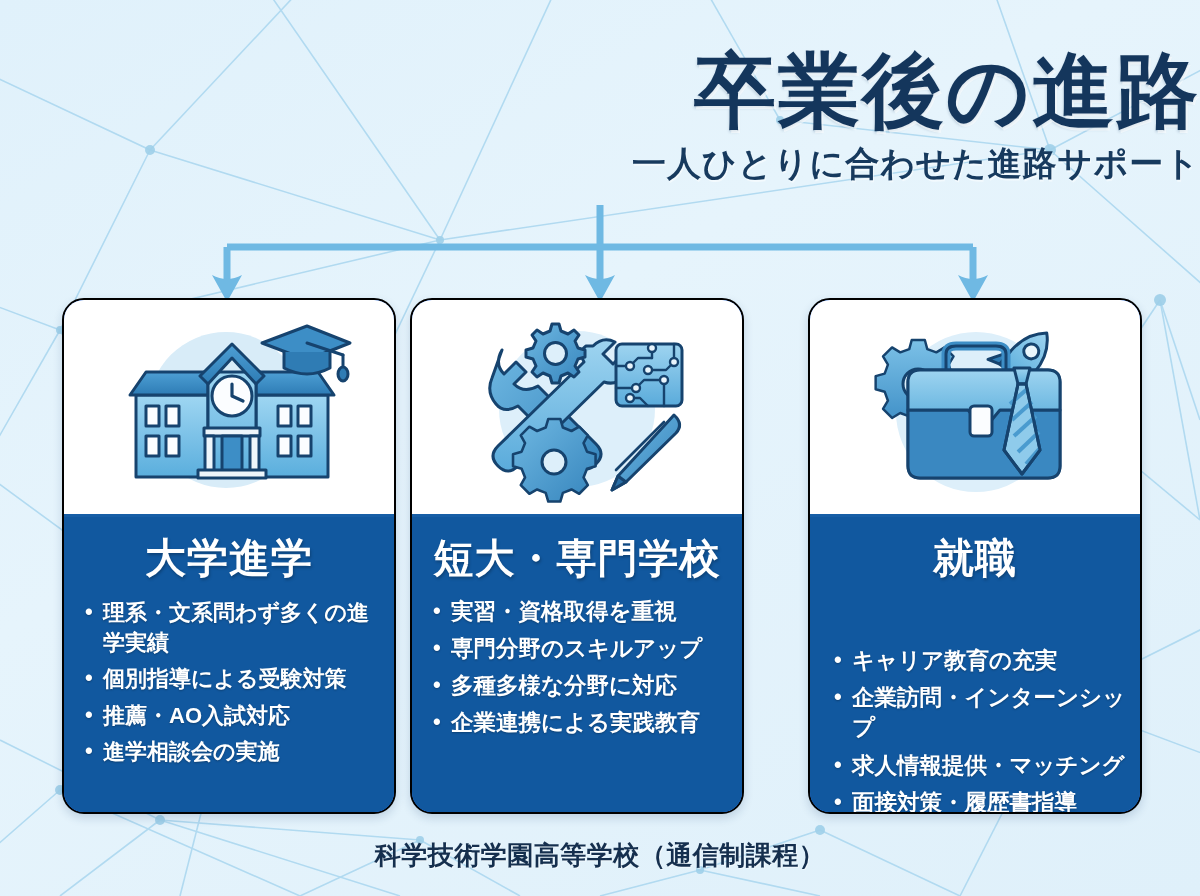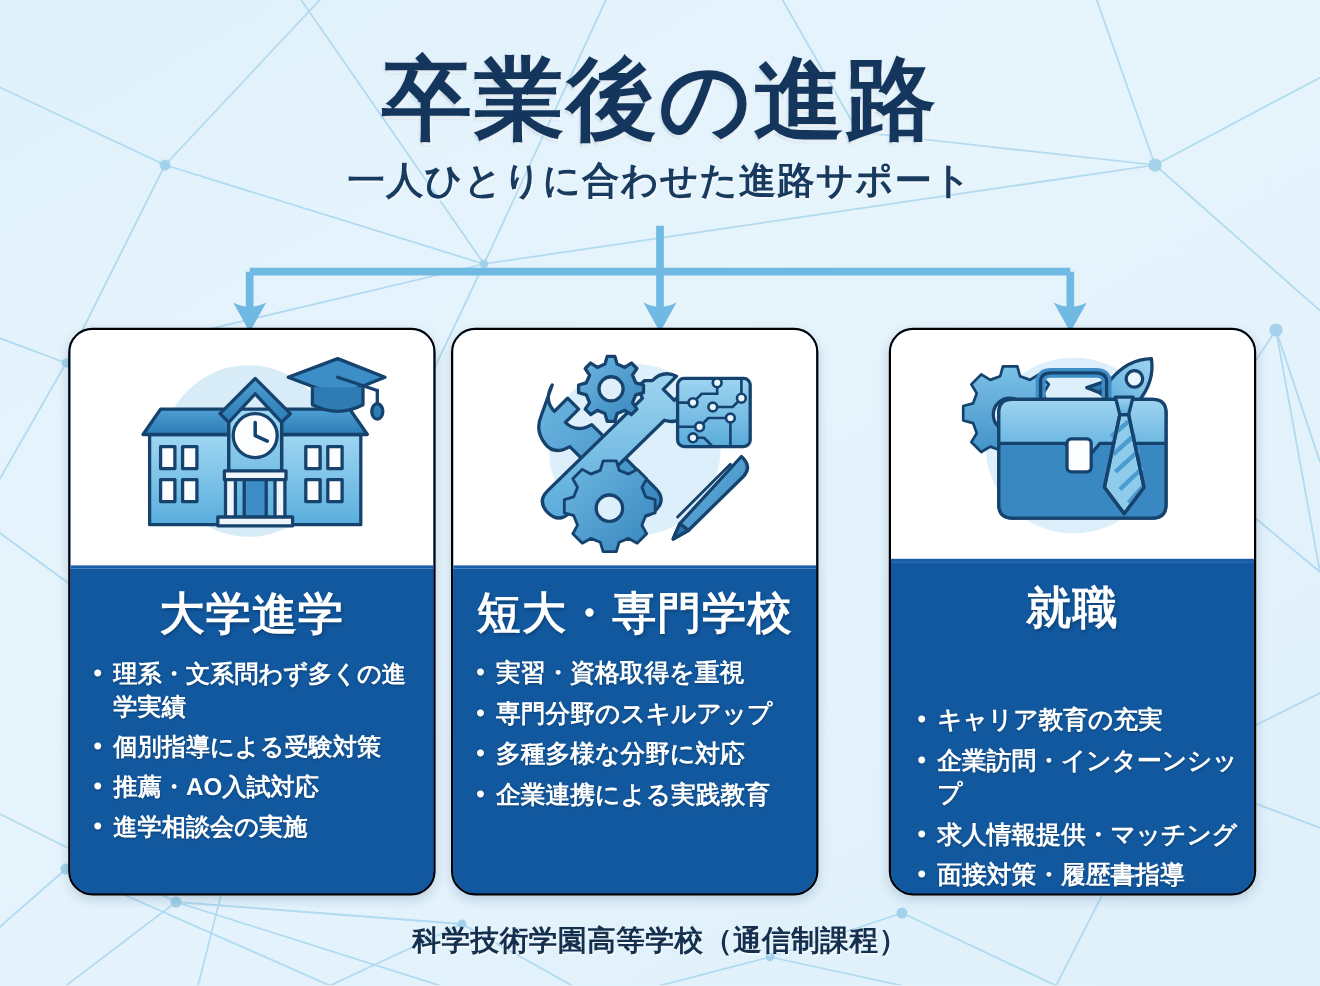--- a/index.html
+++ b/index.html
@@ -10,21 +10,21 @@
     position:relative;
   }
   #stage{position:relative;width:1200px;height:896px;overflow:hidden;}
 
   
   #bg-net{position:absolute;inset:0;width:1200px;height:896px;pointer-events:none;}
   #bg-grad{position:absolute;inset:0;
     background:linear-gradient(150deg,#e0f1fb 0%,#e6f4fc 40%,#dff0fa 100%);}
 
   
-  .header{position:absolute;left:0;top:0;width:1200px;text-align:center;}
+  .header{position:absolute;left:0;top:0;width:1200px;text-align:right;}
   .main-title{
     margin:0;padding-top:48px;
     font-size:82px;line-height:1.04;font-weight:bold;
     color:#14365c;letter-spacing:2px;
     text-shadow:2px 3px 0 rgba(255,255,255,.55), 0 2px 3px rgba(20,54,92,.22);
   }
   .sub-title{
     margin:8px 0 0 0;
     font-size:34px;font-weight:bold;color:#173a5e;letter-spacing:1px;
     text-shadow:1px 2px 0 rgba(255,255,255,.5);
@@ -38,21 +38,21 @@
   .card{
     position:absolute;top:0;width:330px;height:512px;
     border:2px solid #000000;border-radius:22px;
     background:#3b82f6;
     box-shadow:0 4px 10px rgba(20,60,110,.18);
     overflow:hidden;
     display:flex;flex-direction:column;
   }
   .card.c1{left:62px;}
   .card.c2{left:410px;}
-  .card.c3{left:808px;justify-content:center;}
+  .card.c3{left:808px;}
 
   .icon-area{
     height:214px;flex:0 0 214px;background:#ffffff;
     position:relative;display:flex;align-items:center;justify-content:center;
     border-bottom:3px solid #175ea6;
   }
   .icon-area svg{display:block;}
 
   .card-body{
     flex:1;background:#11589f;

